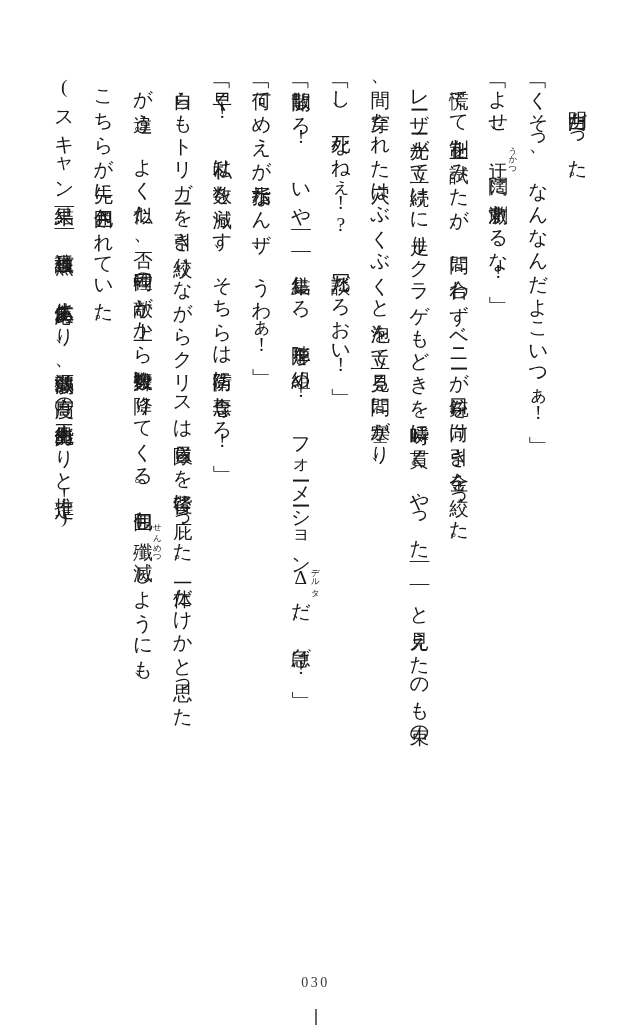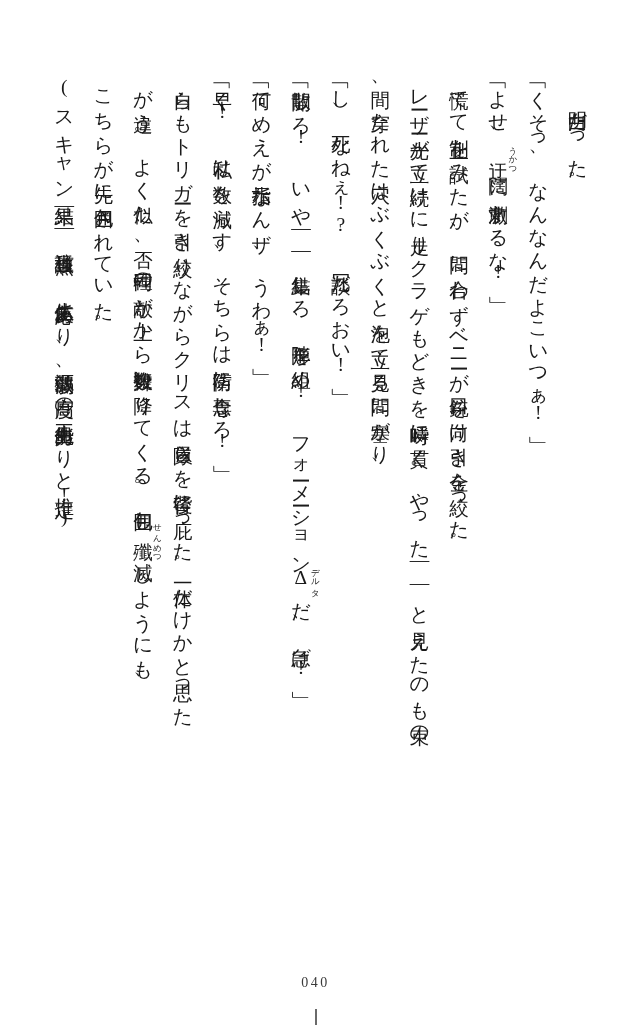--- a/index.html
+++ b/index.html
@@ -94,15 +94,15 @@
     <p>「何てめえが指示なんザ、うわぁ!」</p>
     <p>「早く! 私は数を減らす、そちらは防衛に専念しろ!」</p>
     <p>自らもトリガーを引き絞りながらクリスは隊員らを背後に庇った。一体だけかと思った</p>
     <p>が違う。よく似た、否、同種の敵が上から複数舞い降りてくる。包囲し<ruby>殲滅<rt>せんめつ</rt></ruby>しようにも、</p>
     <p>こちらが先に包囲されていた。</p>
     <p>(スキャン結果――該当種無し。生体反応あり、熱源微弱、高度の再生能力ありと推定!)</p>
     <p>このまま守勢に回ったとしても長くは持たないだろう。クリスは駆け出し迎撃に打って</p>
 
   </div>
 
-  <div class="page-number">040</div>
+  <div class="page-number">030</div>
   <div class="gutter-mark"></div>
 </div>
 
 </body></html>

